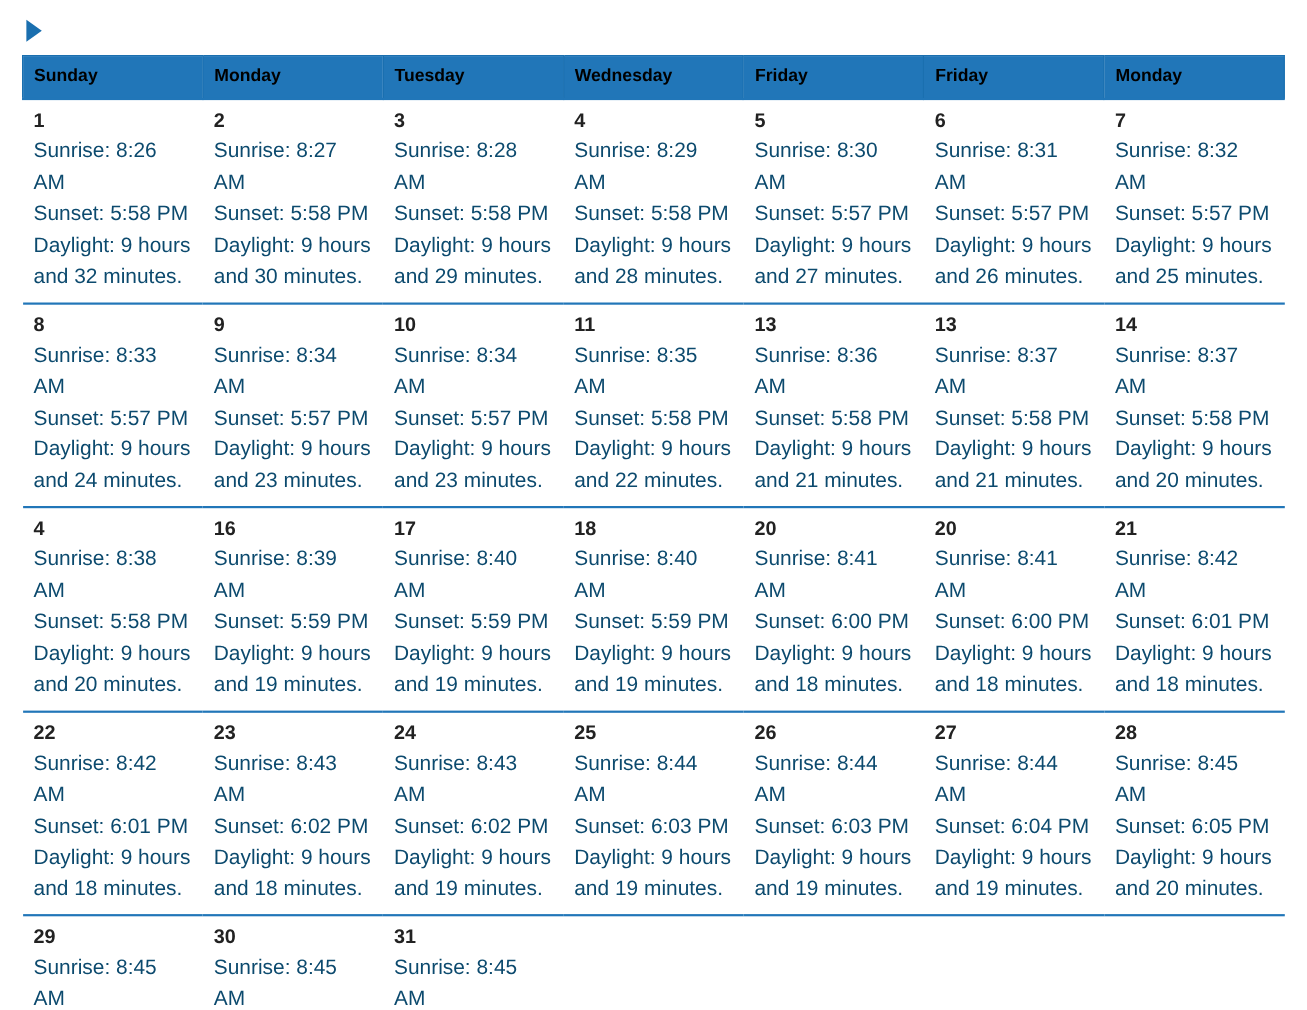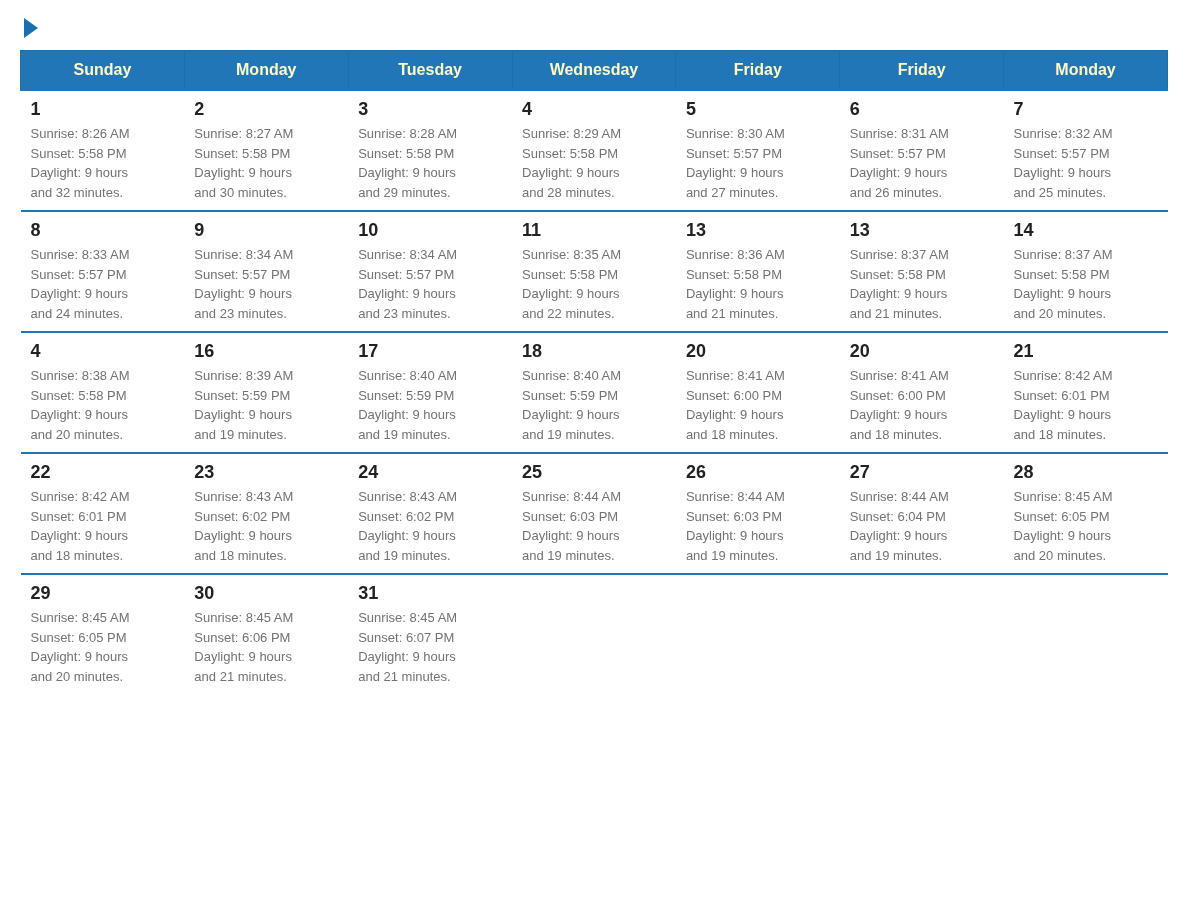--- a/index.html
+++ b/index.html
@@ -65,25 +65,25 @@
     }
     table {
       width: 100%;
       border-collapse: collapse;
       margin-top: 10px;
     }
     thead tr {
       background-color: #2176b8;
     }
     thead th {
-      color: #fef9c3;
+      color: #000000;
       font-size: 16px;
       font-weight: bold;
       padding: 10px 10px;
-      text-align: center;
+      text-align: left;
       border: 1px solid #1a6faf;
     }
     tbody tr {
       border-top: 2px solid #2176b8;
     }
     tbody td {
       vertical-align: top;
       padding: 8px 10px;
       font-size: 14px;
       color: #222;
@@ -92,22 +92,22 @@
       min-height: 100px;
     }
     .day-num {
       font-size: 18px;
       font-weight: bold;
       color: #222;
       display: block;
       margin-bottom: 4px;
     }
     .day-info {
-      font-size: 13px;
-      color: #737373;
+      font-size: 19px;
+      color: #0c4a6e;
       line-height: 1.5;
     }
     .empty-cell {
       background: #fff;
     }
   </style>
 </head>
 <body>
 
 <div class="header-section">

